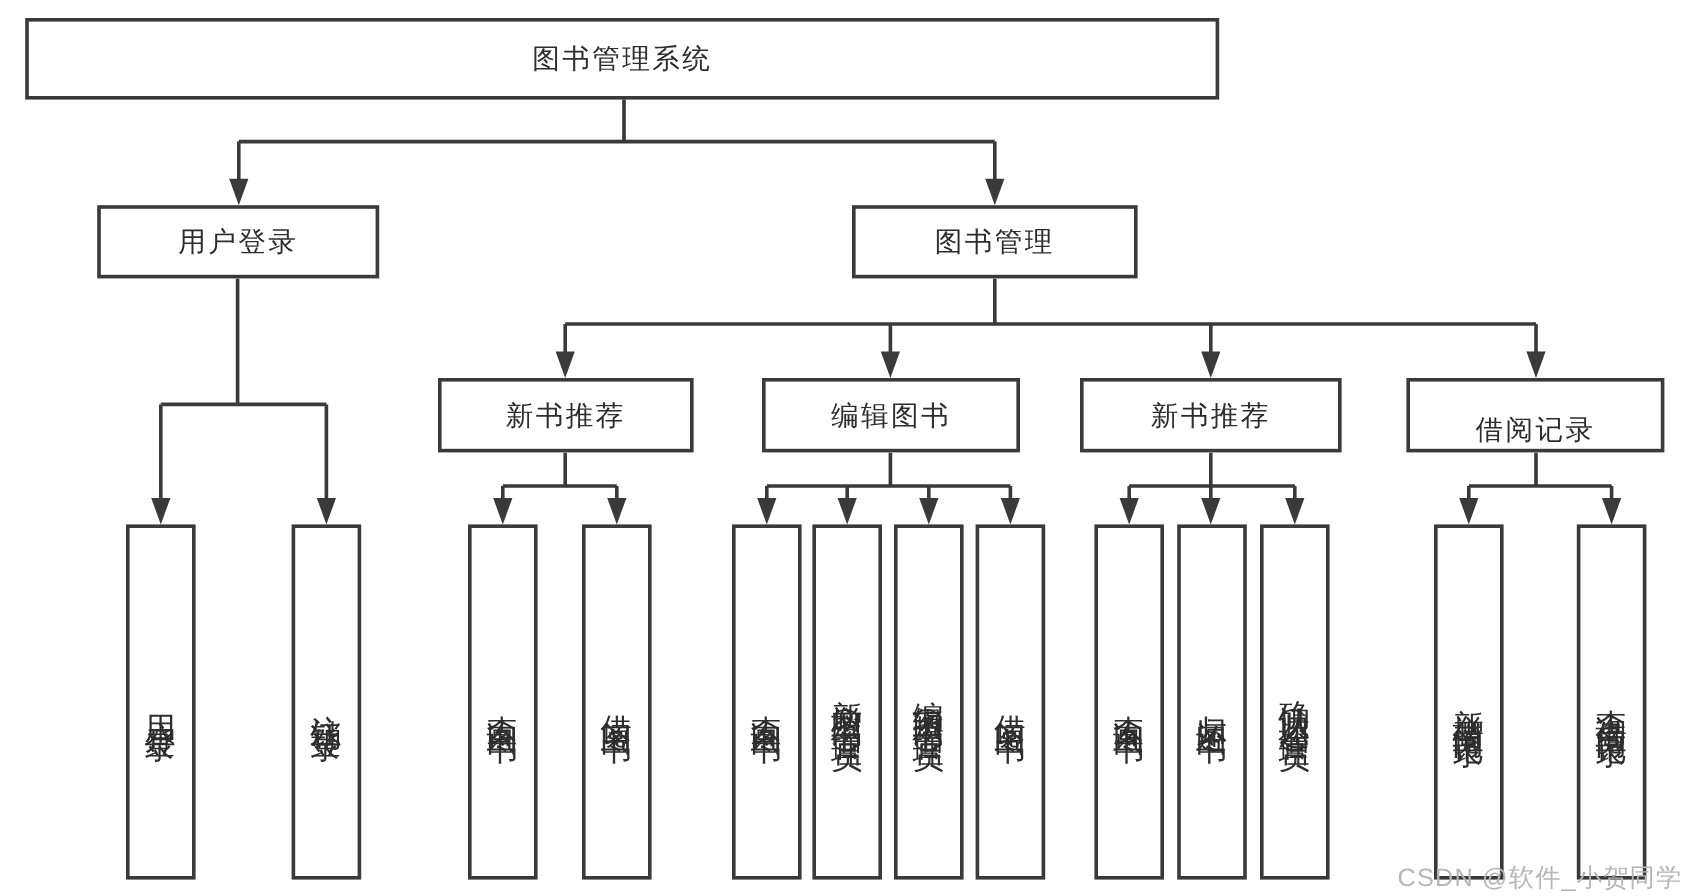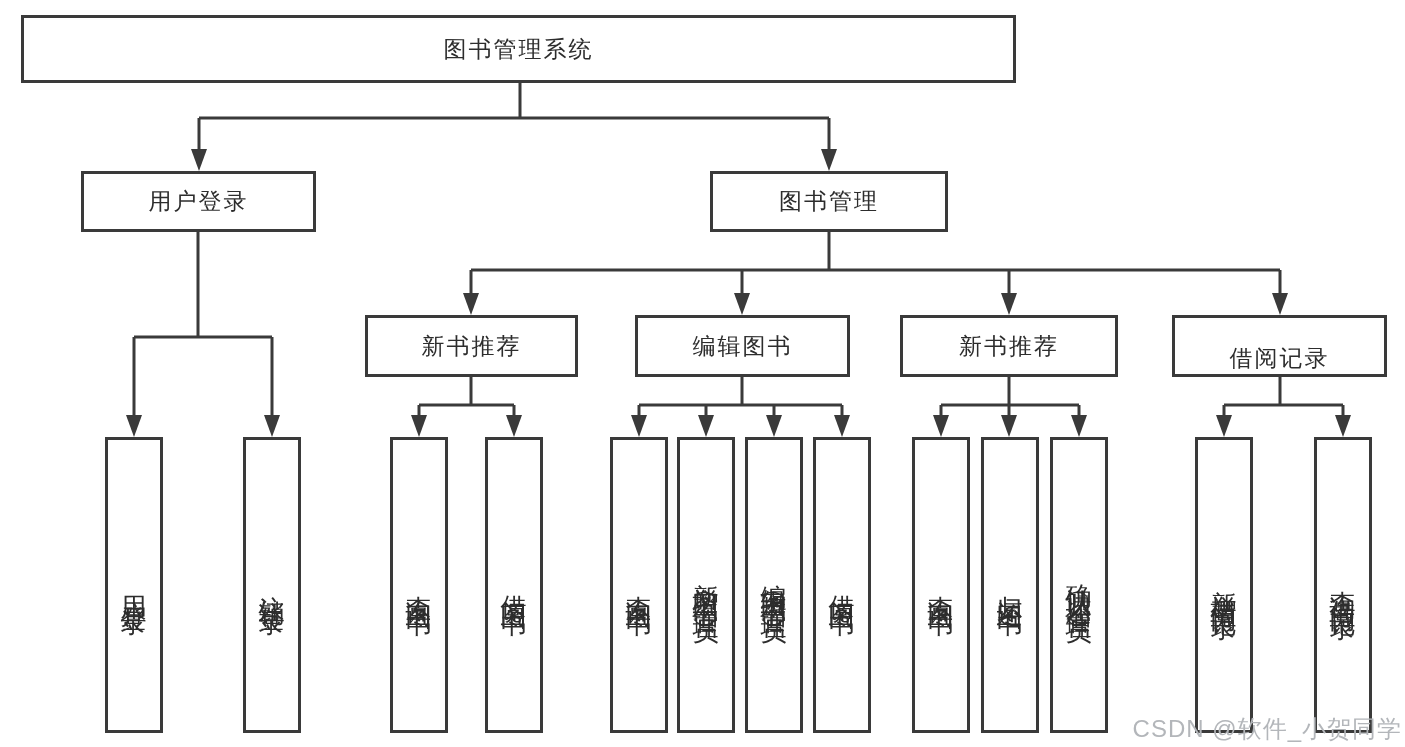--- a/index.html
+++ b/index.html
@@ -51,21 +51,21 @@
   .lf5{left:610px;}  .lf6{left:677px;}
   .lf7{left:745px;}  .lf8{left:813px;}
   .lf9{left:912px;}  .lf10{left:981px;} .lf11{left:1050px;}
   .lf12{left:1195px;} .lf13{left:1314px;}
   #connectors{position:absolute;left:0;top:0;width:1405px;height:747px;pointer-events:none;}
   #connectors path{stroke:#3a3a3a;stroke-width:3;fill:none;}
   #connectors polygon{fill:#3a3a3a;stroke:none;}
   .watermark{
     position:absolute;
     right:3px;bottom:2px;
-    font-size:24px;
+    font-size:21px;
     color:#b3b6ba;
     letter-spacing:1px;
     white-space:nowrap;
   }
 </style>
 </head>
 <body>
 
 <div id="canvas">
 

